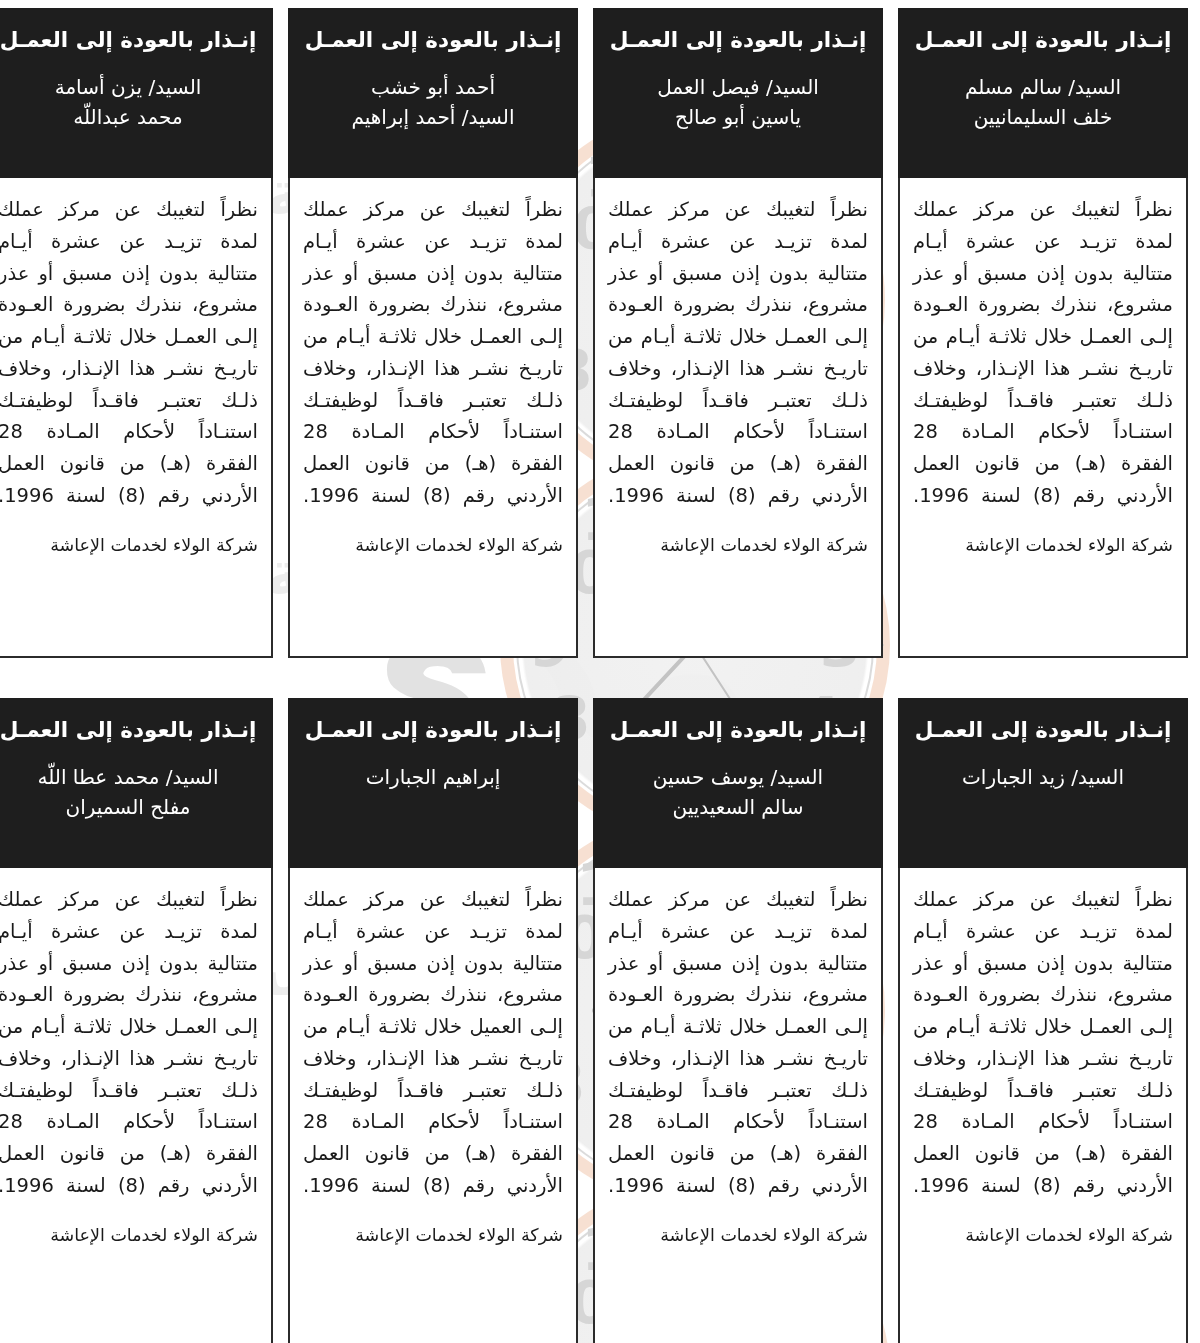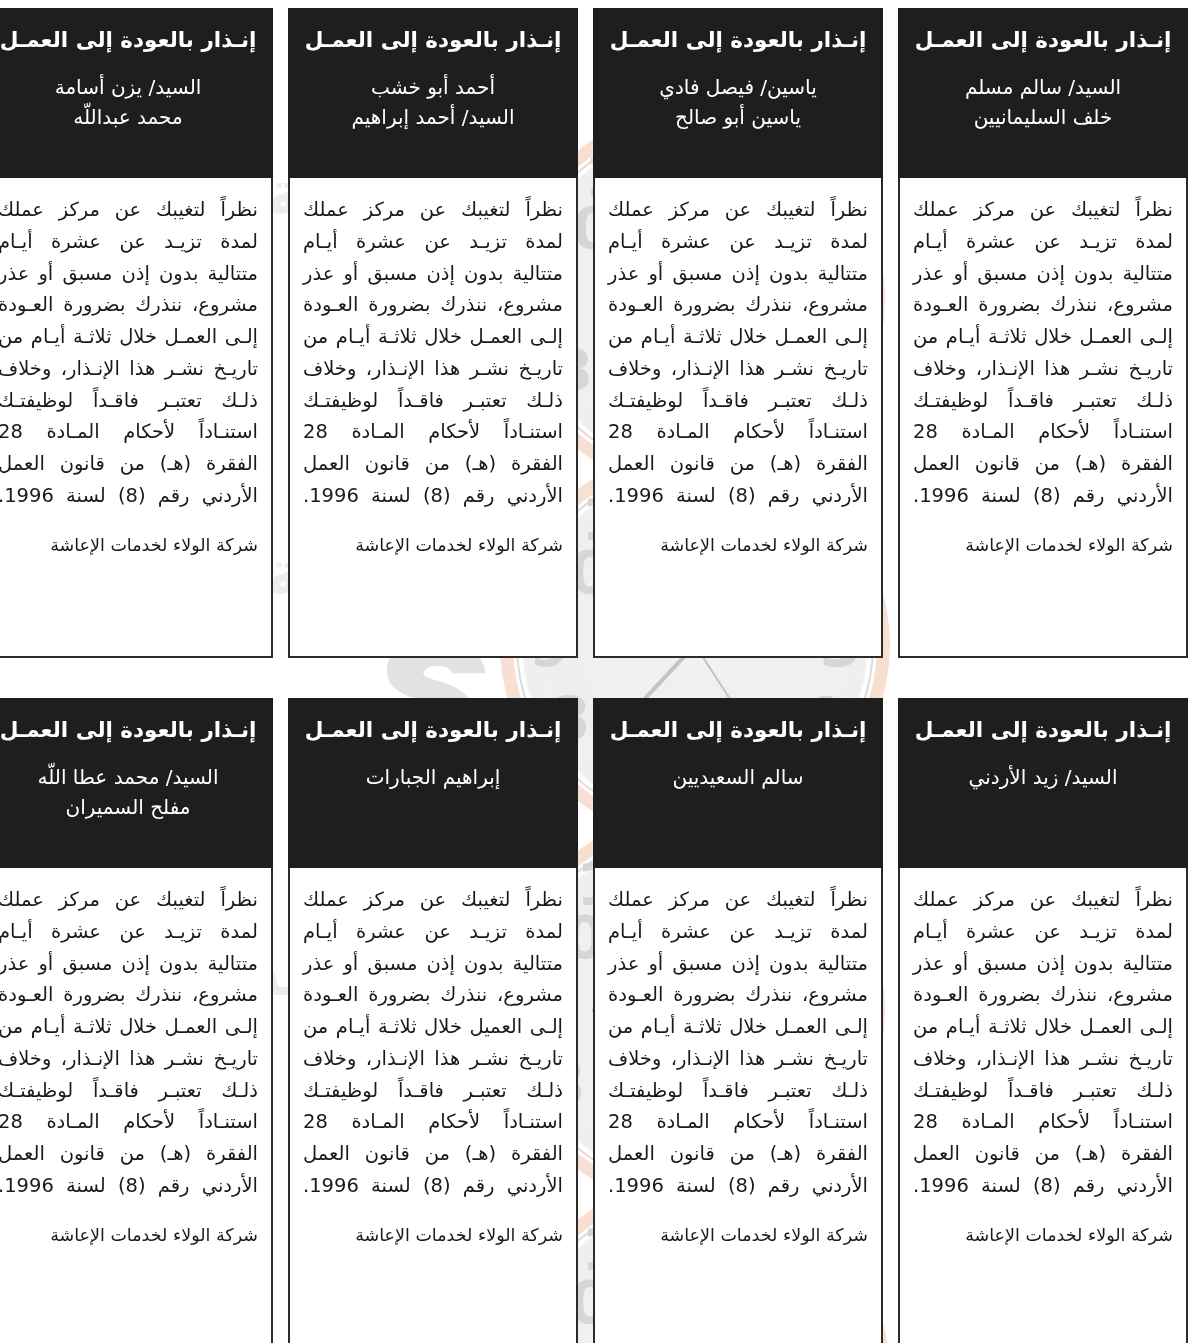--- a/index.html
+++ b/index.html
@@ -319,21 +319,21 @@
       </div>
       <div class="card-body">
         <div class="body-text">نظراً لتغيبك عن مركز عملك لمدة تزيـد عن عشرة أيـام متتالية بدون إذن مسبق أو عذر مشروع، ننذرك بضرورة العـودة إلـى العمـل خلال ثلاثـة أيـام من تاريـخ نشـر هذا الإنـذار، وخلاف ذلـك تعتبـر فاقـداً لوظيفتـك استنـاداً لأحكام المـادة 28 الفقرة (هـ) من قانون العمل الأردني رقم (8) لسنة 1996.</div>
         <div class="body-signature">شركة الولاء لخدمات الإعاشة</div>
       </div>
     </div>
 
     <div class="card">
       <div class="card-header">
         <div class="card-title">إنـذار بالعودة إلى العمـل</div>
-        <div class="card-recipient">ياسين/ فيصل فادي</div>
+        <div class="card-recipient">السيد/ فيصل العمل</div>
         <div class="card-recipient">ياسين أبو صالح</div>
       </div>
       <div class="card-body">
         <div class="body-text">نظراً لتغيبك عن مركز عملك لمدة تزيـد عن عشرة أيـام متتالية بدون إذن مسبق أو عذر مشروع، ننذرك بضرورة العـودة إلـى العمـل خلال ثلاثـة أيـام من تاريـخ نشـر هذا الإنـذار، وخلاف ذلـك تعتبـر فاقـداً لوظيفتـك استنـاداً لأحكام المـادة 28 الفقرة (هـ) من قانون العمل الأردني رقم (8) لسنة 1996.</div>
         <div class="body-signature">شركة الولاء لخدمات الإعاشة</div>
       </div>
     </div>
 
     <div class="card">
       <div class="card-header">
@@ -355,31 +355,32 @@
       </div>
       <div class="card-body">
         <div class="body-text">نظراً لتغيبك عن مركز عملك لمدة تزيـد عن عشرة أيـام متتالية بدون إذن مسبق أو عذر مشروع، ننذرك بضرورة العـودة إلـى العمـل خلال ثلاثـة أيـام من تاريـخ نشـر هذا الإنـذار، وخلاف ذلـك تعتبـر فاقـداً لوظيفتـك استنـاداً لأحكام المـادة 28 الفقرة (هـ) من قانون العمل الأردني رقم (8) لسنة 1996.</div>
         <div class="body-signature">شركة الولاء لخدمات الإعاشة</div>
       </div>
     </div>
 
     <div class="card">
       <div class="card-header">
         <div class="card-title">إنـذار بالعودة إلى العمـل</div>
-        <div class="card-recipient">السيد/ زيد الأردني</div>
-      </div>
-      <div class="card-body">
-        <div class="body-text">نظراً لتغيبك عن مركز عملك لمدة تزيـد عن عشرة أيـام متتالية بدون إذن مسبق أو عذر مشروع، ننذرك بضرورة العـودة إلـى العمـل خلال ثلاثـة أيـام من تاريـخ نشـر هذا الإنـذار، وخلاف ذلـك تعتبـر فاقـداً لوظيفتـك استنـاداً لأحكام المـادة 28 الفقرة (هـ) من قانون العمل الأردني رقم (8) لسنة 1996.</div>
-        <div class="body-signature">شركة الولاء لخدمات الإعاشة</div>
-      </div>
-    </div>
-
-    <div class="card">
-      <div class="card-header">
-        <div class="card-title">إنـذار بالعودة إلى العمـل</div>
+        <div class="card-recipient">السيد/ زيد الجبارات</div>
+      </div>
+      <div class="card-body">
+        <div class="body-text">نظراً لتغيبك عن مركز عملك لمدة تزيـد عن عشرة أيـام متتالية بدون إذن مسبق أو عذر مشروع، ننذرك بضرورة العـودة إلـى العمـل خلال ثلاثـة أيـام من تاريـخ نشـر هذا الإنـذار، وخلاف ذلـك تعتبـر فاقـداً لوظيفتـك استنـاداً لأحكام المـادة 28 الفقرة (هـ) من قانون العمل الأردني رقم (8) لسنة 1996.</div>
+        <div class="body-signature">شركة الولاء لخدمات الإعاشة</div>
+      </div>
+    </div>
+
+    <div class="card">
+      <div class="card-header">
+        <div class="card-title">إنـذار بالعودة إلى العمـل</div>
+        <div class="card-recipient">السيد/ يوسف حسين</div>
         <div class="card-recipient">سالم السعيديين</div>
       </div>
       <div class="card-body">
         <div class="body-text">نظراً لتغيبك عن مركز عملك لمدة تزيـد عن عشرة أيـام متتالية بدون إذن مسبق أو عذر مشروع، ننذرك بضرورة العـودة إلـى العمـل خلال ثلاثـة أيـام من تاريـخ نشـر هذا الإنـذار، وخلاف ذلـك تعتبـر فاقـداً لوظيفتـك استنـاداً لأحكام المـادة 28 الفقرة (هـ) من قانون العمل الأردني رقم (8) لسنة 1996.</div>
         <div class="body-signature">شركة الولاء لخدمات الإعاشة</div>
       </div>
     </div>
 
     <div class="card">
       <div class="card-header">

